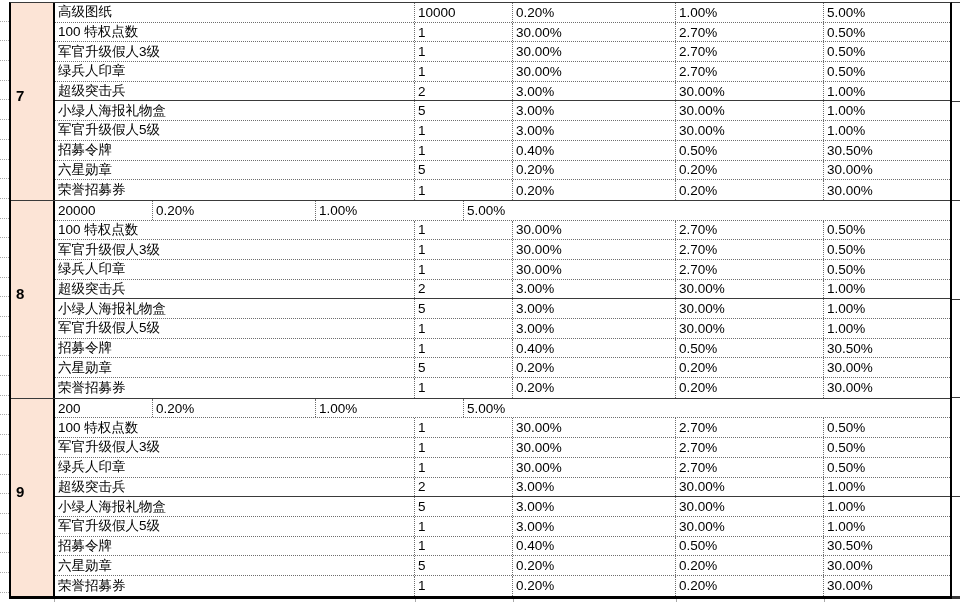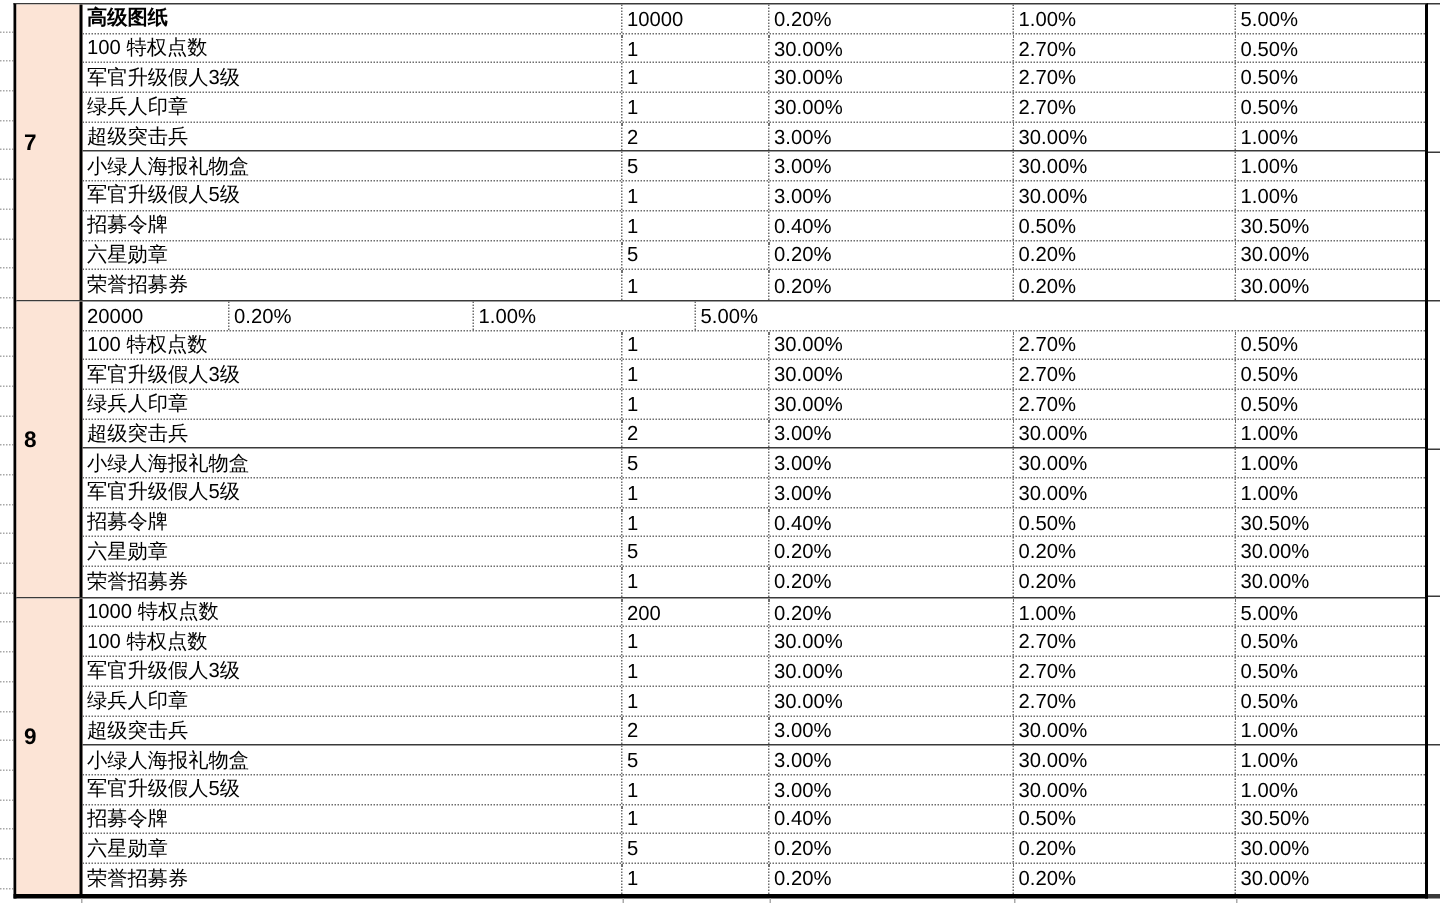--- a/index.html
+++ b/index.html
@@ -77,21 +77,21 @@
       <div class="lstub"></div>
     </div>
   <div class="table">
     <div>
         <div class="group sep">
           <div class="gcell">
             <span>7</span>
           </div>
           <div class="rows">
             <div class="row">
-              <div class="cell col0" style="width: 360px; font-weight: bold;">高级图纸</div>
+              <div class="cell col0" style="width: 360px;">高级图纸</div>
               <div class="cell col1" style="width: 98px;">10000</div>
               <div class="cell col2" style="width: 163px;">0.20%</div>
               <div class="cell col3" style="width: 148px;">1.00%</div>
               <div class="cell col4" style="width: 126px;">5.00%</div>
             </div>
             <div class="row">
               <div class="cell col0" style="width: 360px;">100 特权点数</div>
               <div class="cell col1" style="width: 98px;">1</div>
               <div class="cell col2" style="width: 163px;">30.00%</div>
               <div class="cell col3" style="width: 148px;">2.70%</div>
@@ -230,21 +230,20 @@
               <div class="cell col4" style="width: 126px;">30.00%</div>
             </div>
           </div>
         </div>
         <div class="group">
           <div class="gcell">
             <span>9</span>
           </div>
           <div class="rows">
             <div class="row">
-              <div class="cell col0" style="width: 360px;">1000 特权点数</div>
               <div class="cell col1" style="width: 98px;">200</div>
               <div class="cell col2" style="width: 163px;">0.20%</div>
               <div class="cell col3" style="width: 148px;">1.00%</div>
               <div class="cell col4" style="width: 126px;">5.00%</div>
             </div>
             <div class="row">
               <div class="cell col0" style="width: 360px;">100 特权点数</div>
               <div class="cell col1" style="width: 98px;">1</div>
               <div class="cell col2" style="width: 163px;">30.00%</div>
               <div class="cell col3" style="width: 148px;">2.70%</div>

